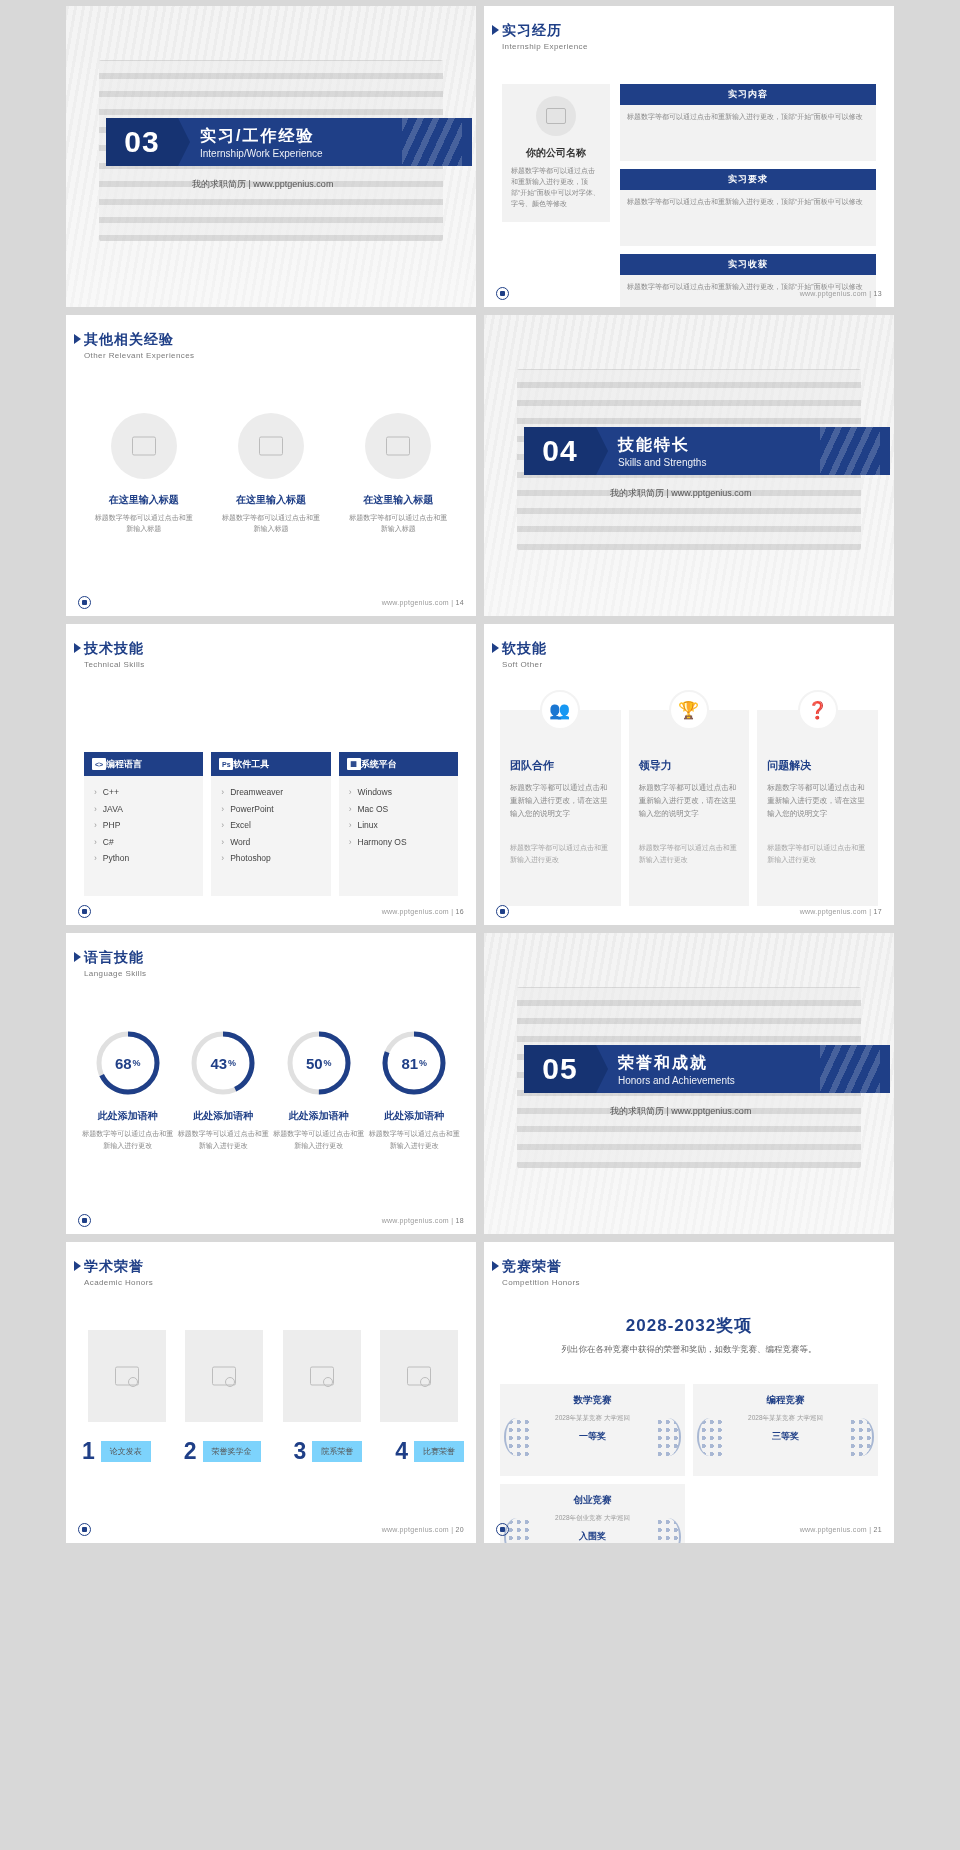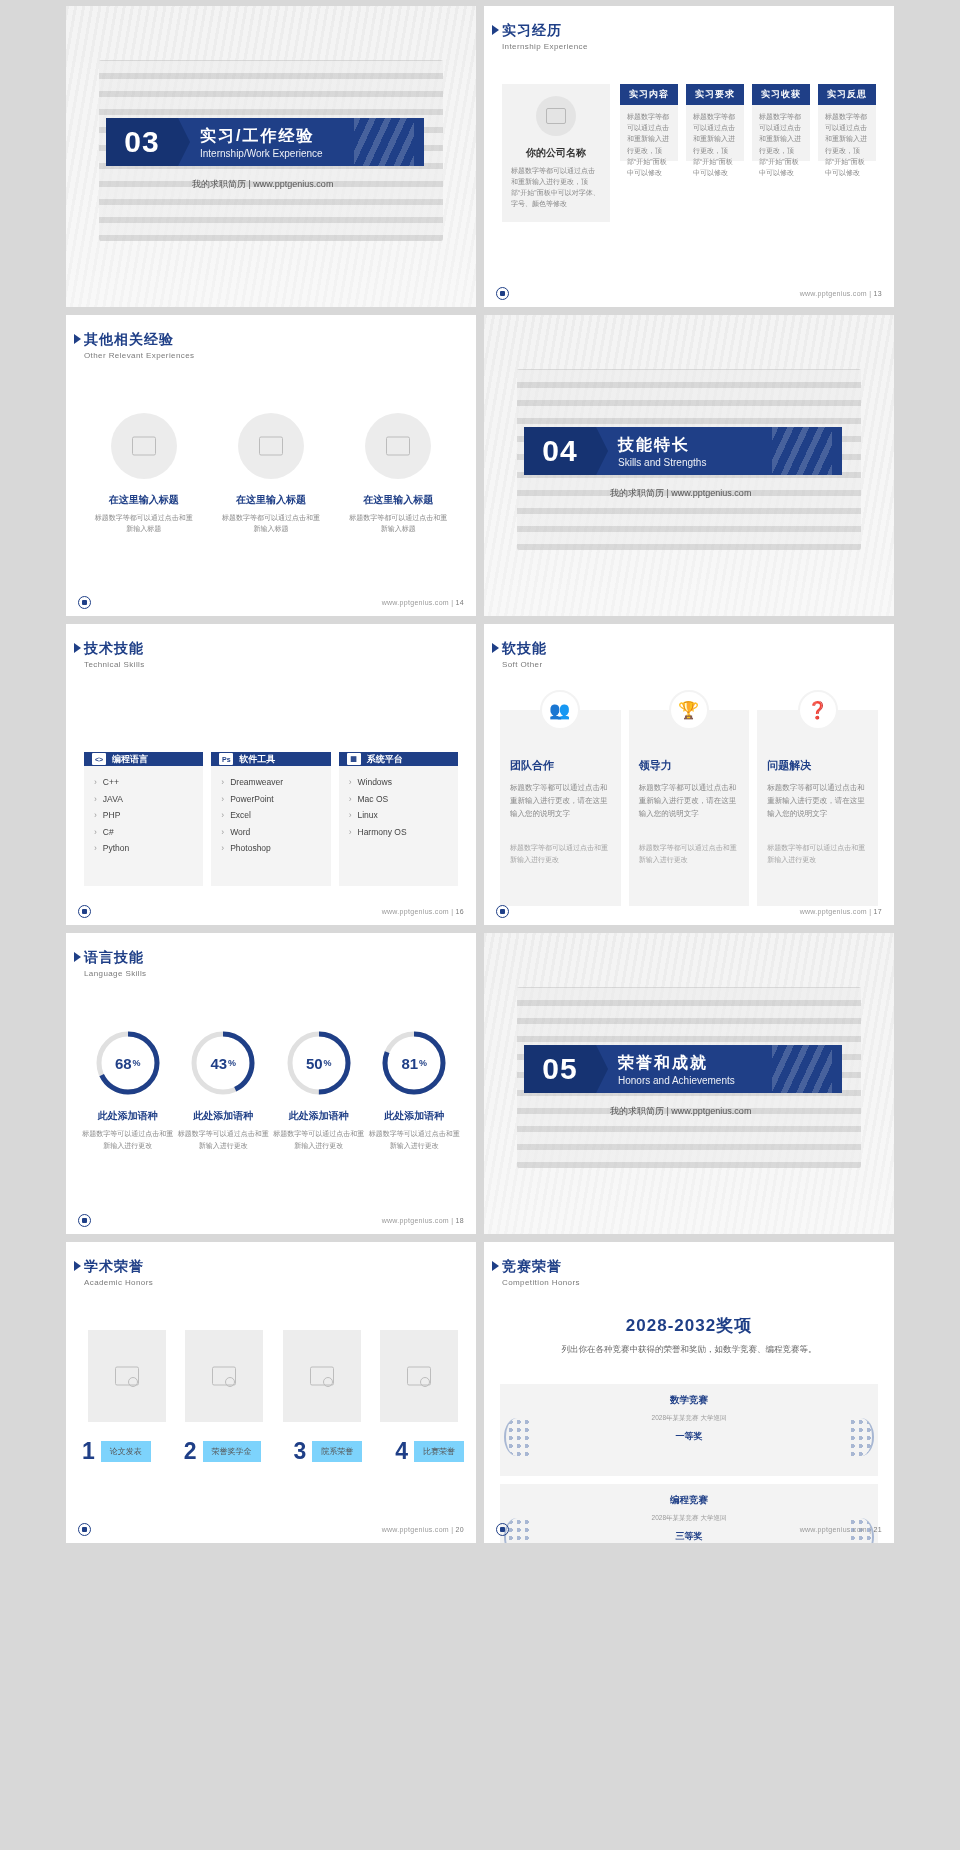--- a/index.html
+++ b/index.html
@@ -42,21 +42,21 @@
     position: absolute;
     left: 8%; top: 18%;
     width: 84%; height: 60%;
     background:
       repeating-linear-gradient(0deg, rgba(190,190,190,.55) 0 6px, rgba(235,235,235,.5) 6px 18px);
     border-radius: 2px;
   }
   .divider .band {
     position: absolute;
     left: 40px; top: 112px;
-    width: 318px; height: 48px;
+    width: 366px; height: 48px;
     background: #1f3f87;
     display: flex;
     align-items: center;
   }
   .divider .band .numbox {
     width: 72px; height: 48px;
     background: #163372;
     color: #fff;
     font-size: 30px;
     font-weight: bold;
@@ -145,21 +145,21 @@
   .s13-left .circ:before {
     content: ""; position: absolute; left: 50%; top: 50%;
     transform: translate(-50%,-50%);
     width: 18px; height: 14px; border: 1.5px solid #b8b8b8; border-radius: 2px;
   }
   .s13-left .cname { font-size: 10px; font-weight: bold; color: #333; margin-top: 10px; }
   .s13-left .ctxt { font-size: 7px; color: #8a8a8a; line-height: 1.55; padding: 6px 9px 0; text-align: left; }
   .s13-grid {
     position: absolute; left: 136px; top: 78px;
     width: 256px;
-    display: grid; grid-template-columns: 1fr 1fr 1fr 1fr; gap: 8px;
+    display: grid; grid-template-columns: 1fr; gap: 8px;
   }
   .card .cap {
     background: #1f3f87; color: #fff; font-size: 9px; font-weight: bold;
     text-align: center; padding: 4px 0; letter-spacing: 1px;
   }
   .card .body {
     background: #f2f2f2; font-size: 7px; color: #8a8a8a;
     line-height: 1.6; padding: 6px 7px; height: 56px;
   }
   
@@ -185,22 +185,22 @@
     position: absolute; left: 18px; top: 70px; width: 374px; height: 48px;
     background: #f4f4f4;
     font-size: 8.5px; color: #555; line-height: 1.9;
     padding: 8px 18px;
   }
   .s16-cols {
     position: absolute; left: 18px; top: 128px; width: 374px;
     display: grid; grid-template-columns: 1fr 1fr 1fr; gap: 8px;
   }
   .s16-cols .hdr {
-    background: #1f3f87; color: #fff; height: 14px;
-    display: flex; align-items: center; gap: 6px; padding-left: 8px;
+    background: #1f3f87; color: #fff; height: 24px;
+    display: flex; align-items: center; padding-left: 8px;
     font-size: 9px; font-weight: bold;
   }
   .s16-cols .hdr .ic {
     width: 14px; height: 12px; background: #ffffff; color: #1f3f87;
     font-size: 7px; display: flex; align-items: center; justify-content: center;
     font-weight: bold; border-radius: 1px;
   }
   .s16-cols ul { background: #f4f4f4; list-style: none; padding: 8px 0 10px 10px; min-height: 120px; }
   .s16-cols li { font-size: 8.5px; color: #444; line-height: 1.95; }
   .s16-cols li:before { content: "›"; color: #9a9a9a; margin-right: 6px; }
@@ -255,21 +255,21 @@
   .s21-title {
     position: absolute; left: 0; right: 0; top: 72px; text-align: center;
     font-size: 17px; font-weight: bold; color: #1f3f87; letter-spacing: 1px;
   }
   .s21-sub {
     position: absolute; left: 0; right: 0; top: 102px; text-align: center;
     font-size: 8.5px; color: #666;
   }
   .s21-row {
     position: absolute; left: 16px; top: 142px; width: 378px;
-    display: grid; grid-template-columns: 1fr; gap: 8px;
+    display: grid; grid-template-columns: 1fr 1fr; gap: 8px;
   }
   .s21-card { background: #f3f3f3; padding: 10px 8px 12px; text-align: center; position: relative; height: 92px; }
   .s21-card .t { font-size: 9.5px; font-weight: bold; color: #1f3f87; }
   .s21-card .d { font-size: 6.5px; color: #9a9a9a; line-height: 1.7; margin-top: 5px; }
   .s21-card .award { font-size: 9px; font-weight: bold; color: #1f3f87; margin-top: 7px; }
   .laurel {
     position: absolute; top: 34px; width: 26px; height: 38px;
     background: radial-gradient(circle at 60% 50%, #8fa4c9 0 2px, transparent 2px) 0 0/8px 8px;
     opacity: .75;
   }

